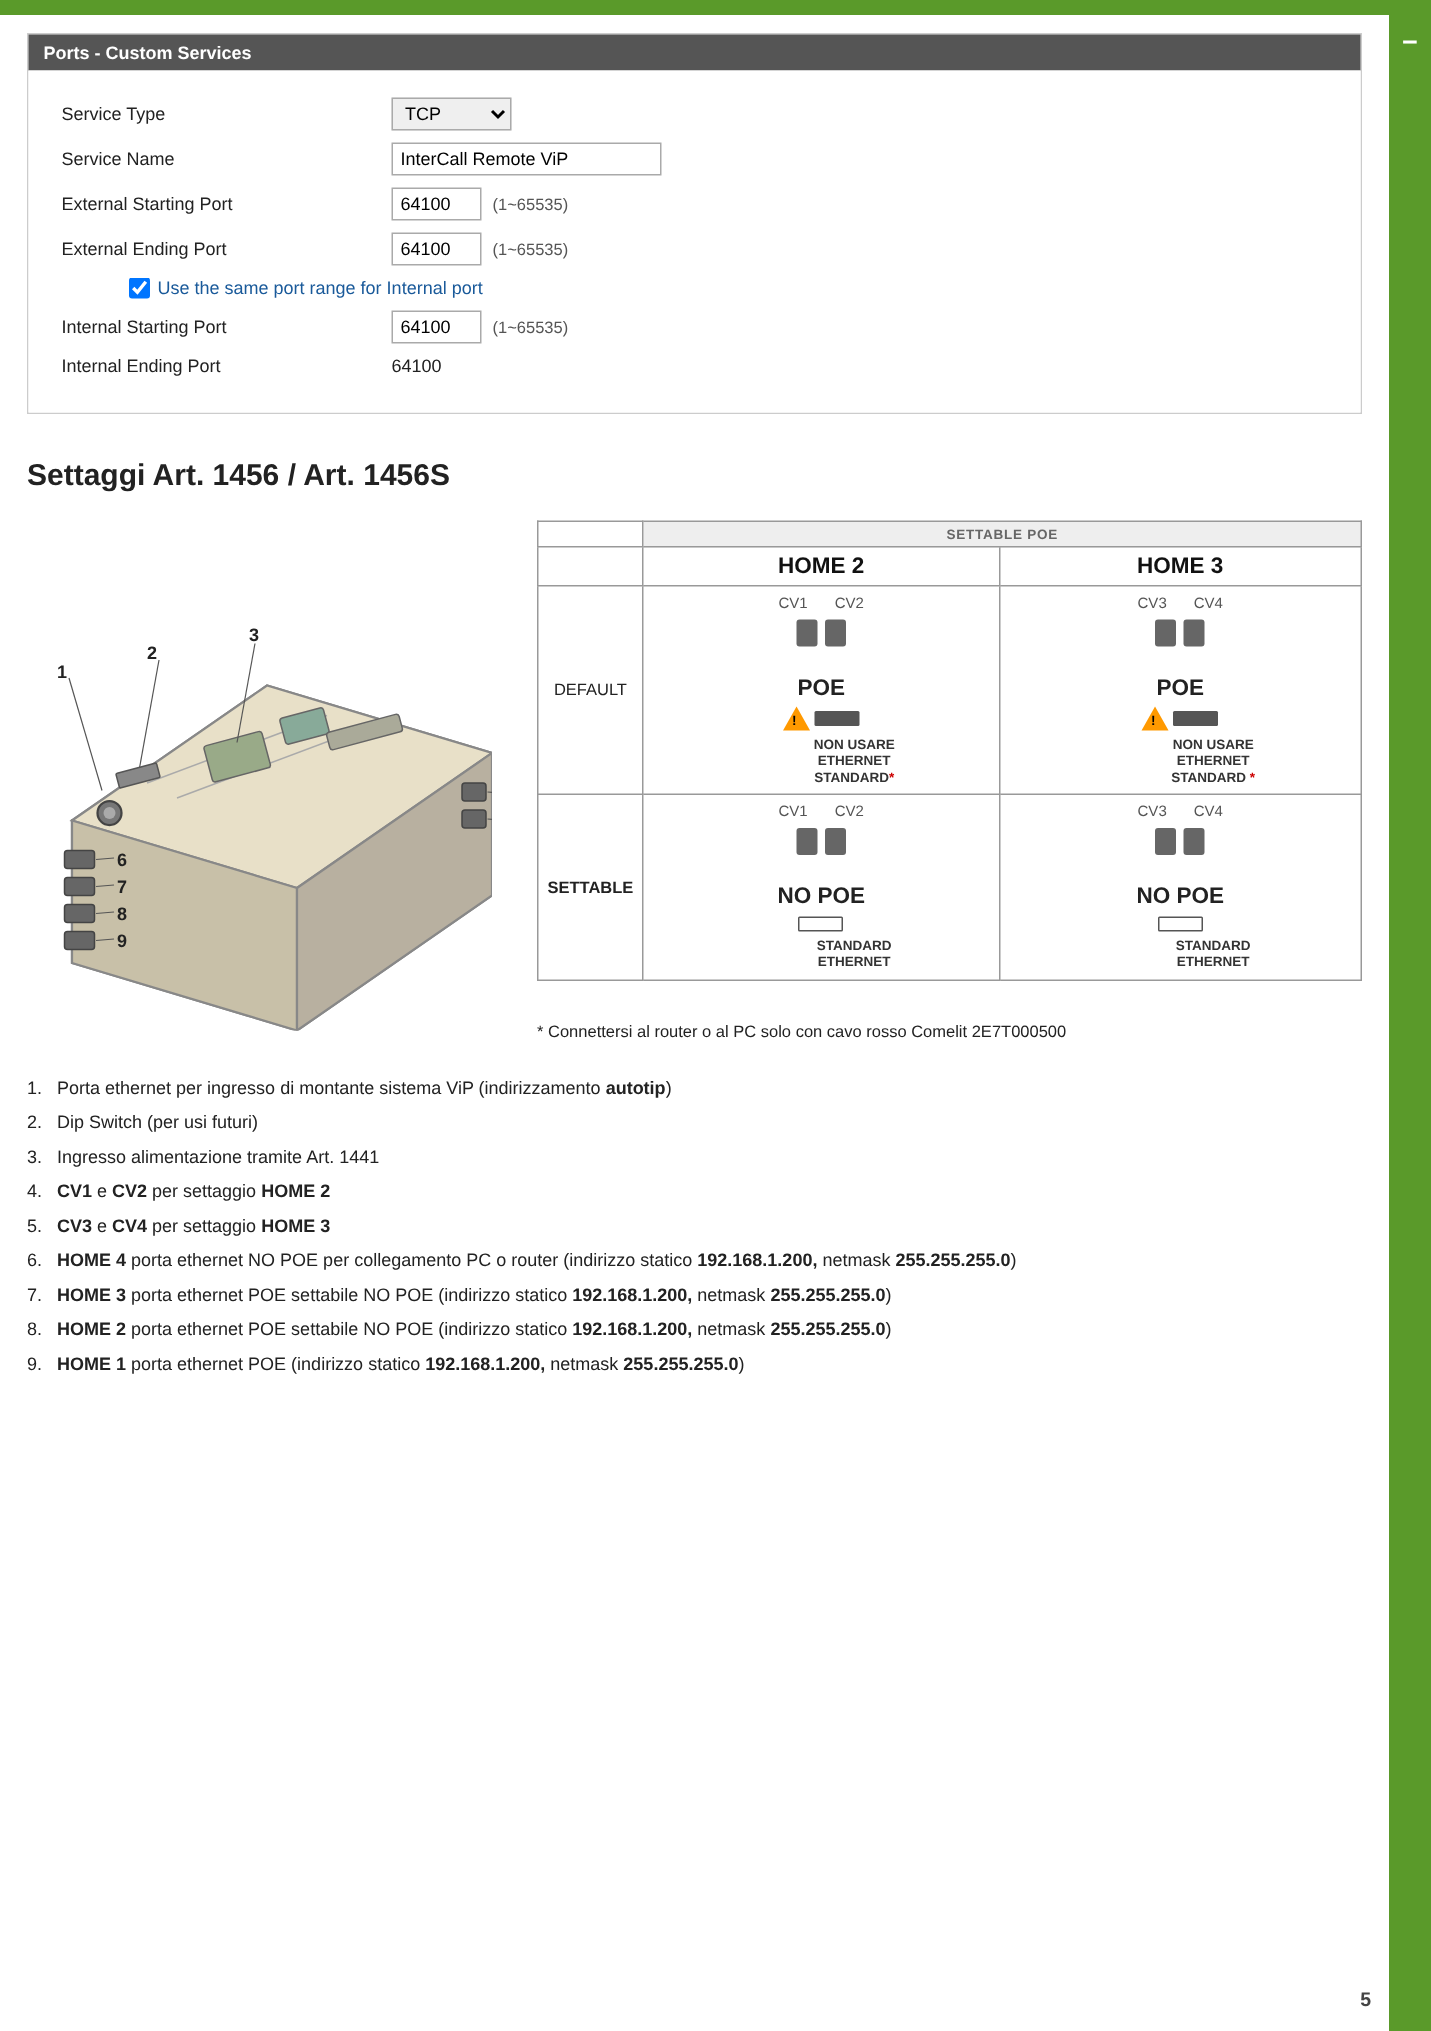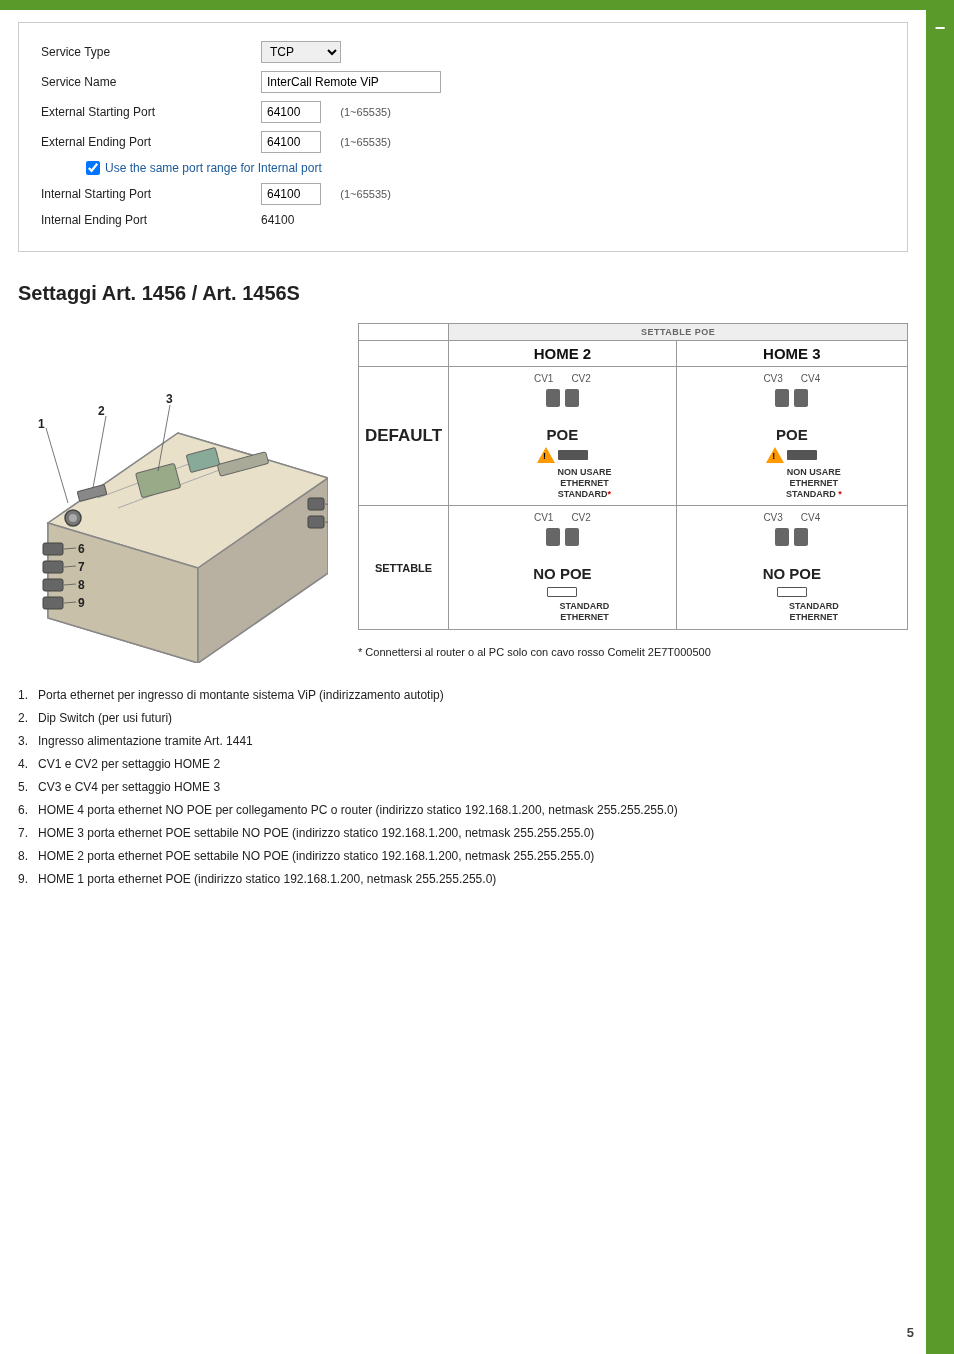--- a/index.html
+++ b/index.html
@@ -115,21 +115,21 @@
       border: 1px solid #aaa;
       padding: 2px 5px;
       font-size: 12px;
       height: 22px;
     }
     .field-input-wide { width: 180px; }
     .field-input-short { width: 60px; }
     .field-hint {
       font-size: 11px;
       color: #555;
-      margin-left: 16px;
+      margin-left: 4px;
     }
     .select-type {
       border: 1px solid #aaa;
       padding: 2px 4px;
       font-size: 12px;
       height: 22px;
       width: 80px;
     }
 
     .checkbox-label {
@@ -229,21 +229,21 @@
       font-size: 9px;
       font-weight: bold;
       color: #333;
       margin-top: 2px;
       line-height: 1.2;
       margin-left: 44px;
     }
 
     .footnote-star {
       font-size: 11px;
-      margin-top: 14px;
+      margin-top: 26px;
       line-height: 1.5;
     }
 
     
     .num-list {
       margin-top: 14px;
       list-style: none;
       padding: 0;
     }
     .num-list li {
@@ -251,21 +251,21 @@
       font-size: 12px;
       line-height: 1.5;
       padding-left: 20px;
       position: relative;
     }
     .num-list li .num {
       position: absolute;
       left: 0;
       font-weight: normal;
     }
-    .num-list li strong { font-weight: normal; }
+    .num-list li strong { font-weight: bold; }
 
     
     .page-num {
       position: absolute;
       bottom: 14px;
       right: 40px;
       font-size: 13px;
       font-weight: bold;
       color: #444;
     }
@@ -328,20 +328,23 @@
 
 <div class="right-sidebar">
   <span class="sidebar-icon-minus">−</span>
 </div>
 
 <div class="top-bar"></div>
 
 <div class="main-content">
 
   <div class="ports-panel">
+    <div class="ports-panel-header">
+      <span>Ports - Custom Services</span>
+    </div>
     <div class="ports-panel-body">
 
 
       <table class="form-table">
         <tbody>
           <tr>
             <td>Service Type</td>
             <td>
               <select class="select-type">
                 <option>TCP</option>
@@ -471,21 +474,21 @@
               <td style="border:1px solid #999; text-align:center; padding:4px;">
                 <div class="poe-home-label">HOME 2</div>
               </td>
               <td style="border:1px solid #999; text-align:center; padding:4px;">
                 <div class="poe-home-label">HOME 3</div>
               </td>
             </tr>
           </thead>
           <tbody>
             <tr>
-              <td style="border:1px solid #999; padding:6px; font-weight:bold; font-size:17px; text-align:center;">
+              <td style="border:1px solid #999; padding:6px; font-weight:normal; font-size:11px; text-align:center;">
                 <span>DEFAULT</span>
               </td>
 
               <td style="border:1px solid #999; padding:6px; text-align:center;">
                 <div class="cell-content">
                   <div class="poe-cv-label">
                     <span>CV1</span>
                       <span>CV2</span>
                   </div>
                   <div class="connector-row">

